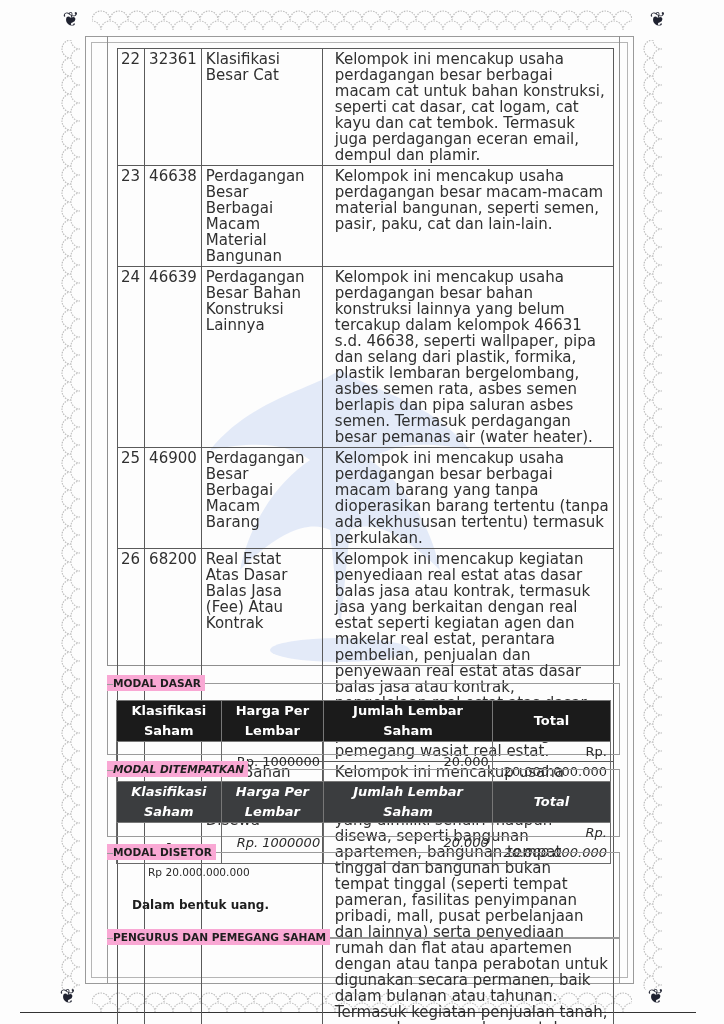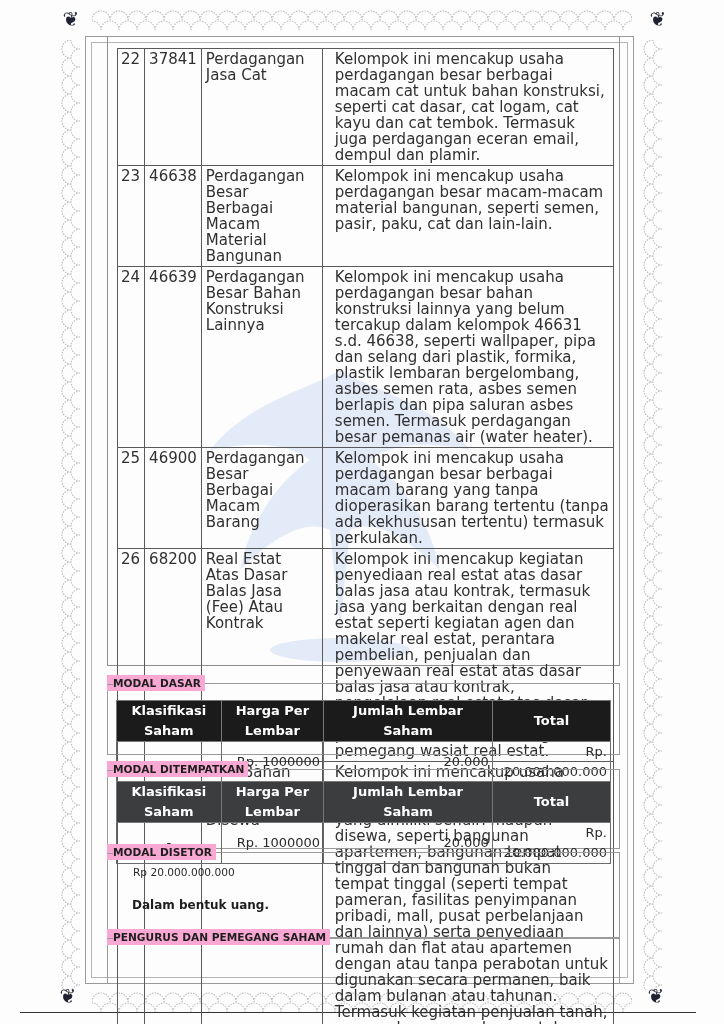--- a/index.html
+++ b/index.html
@@ -38,36 +38,36 @@
   table.kbli td.no { width: 14px; padding-left: 3px; }
   table.kbli td.code { width: 35px; }
   table.kbli td.name { width: 112px; }
   table.kbli td.desc { padding-left: 12px; padding-right: 4px; }
 
   
   .fieldset { position: absolute; left: 107px; width: 513px; border: 1px solid #9a9a9a; box-sizing: border-box; }
   .legend { position: absolute; left: -1px; top: -9px; background: #f9a8d4; font-weight: bold; font-size: 10.6px; line-height: 16px; padding-right: 4px; color: #1e1e1e; }
   .legend::before { content: ""; display: inline-block; width: 6px; height: 1px; background: #9a9a9a; vertical-align: middle; margin-right: 0px; }
   .fs-dasar { top: 683px; height: 72px; }
-  .fs-ditempatkan { top: 769px; height: 80px; }
+  .fs-ditempatkan { top: 769px; height: 68px; font-style: italic; }
   .fs-disetor { top: 852px; height: 87px; }
   .fs-pengurus { top: 937px; height: 46px; border-bottom: none; }
 
   table.cap { position: absolute; left: 8px; width: 495px; border-collapse: collapse; font-size: 13px; line-height: 20px; }
   .fs-dasar table.cap { top: 16px; }
   .fs-ditempatkan table.cap { top: 11px; }
   table.cap th { color: #ffffff; font-weight: bold; border: 1px solid #777; padding: 0 4px; height: 22px; text-align: center; }
   .fs-dasar table.cap th { background: #1b1b1b; }
   .fs-ditempatkan table.cap th { background: #3b3d3f; }
   table.cap td { border: 1px solid #6a6a6a; padding: 0 3px; height: 22px; color: #2a2a2a; }
   table.cap td.c { text-align: center; }
   table.cap td.r { text-align: right; }
   .col-k { width: 98px; } .col-h { width: 98px; } .col-j { width: 172px; } .col-t { width: 110px; }
 
-  .disetor-amount { position: absolute; left: 25px; top: 13px; font-size: 10.6px; color: #2a2a2a; }
+  .disetor-amount { position: absolute; left: 40px; top: 13px; font-size: 10.6px; color: #2a2a2a; }
   .disetor-note { position: absolute; left: 24px; top: 45px; font-size: 12px; font-weight: bold; color: #1e1e1e; }
 </style>
 </head>
 <body>
 
 <svg class="deco deco-top" viewBox="0 0 540 24" preserveAspectRatio="none">
   <defs>
     <pattern id="scal-h" width="18" height="24" patternUnits="userSpaceOnUse">
       <path d="M0 12 A9 9 0 0 1 18 12" fill="none" stroke="#bdbdbd" stroke-width="1.2" stroke-dasharray="1.5 1.2"></path>
       <path d="M-9 22 A9 9 0 0 1 9 22 M9 22 A9 9 0 0 1 27 22" fill="none" stroke="#c4c4c4" stroke-width="1.2" stroke-dasharray="1.5 1.2"></path>
@@ -105,22 +105,22 @@
     <path d="M150 40 C120 60 60 70 20 120 C70 110 100 115 120 130 C90 150 60 190 50 240 C90 200 120 190 140 200 L150 300 L160 200 C180 190 210 200 250 240 C240 190 210 150 180 130 C200 115 230 110 280 120 C240 70 180 60 150 40 Z"></path>
     <ellipse cx="150" cy="320" rx="70" ry="12"></ellipse>
   </g>
 </svg>
 
 <div class="kbli-box"></div>
 <table class="kbli">
   <tbody id="kbli-body">
       <tr>
         <td class="no">22</td>
-        <td class="code">37841</td>
-        <td class="name">Perdagangan Jasa Cat</td>
+        <td class="code">32361</td>
+        <td class="name">Klasifikasi Besar Cat</td>
         <td class="desc">Kelompok ini mencakup usaha perdagangan besar berbagai macam cat untuk bahan konstruksi, seperti cat dasar, cat logam, cat kayu dan cat tembok. Termasuk juga perdagangan eceran email, dempul dan plamir.</td>
       </tr>
       <tr>
         <td class="no">23</td>
         <td class="code">46638</td>
         <td class="name">Perdagangan Besar Berbagai Macam Material Bangunan</td>
         <td class="desc">Kelompok ini mencakup usaha perdagangan besar macam-macam material bangunan, seperti semen, pasir, paku, cat dan lain-lain.</td>
       </tr>
       <tr>
         <td class="no">24</td>

